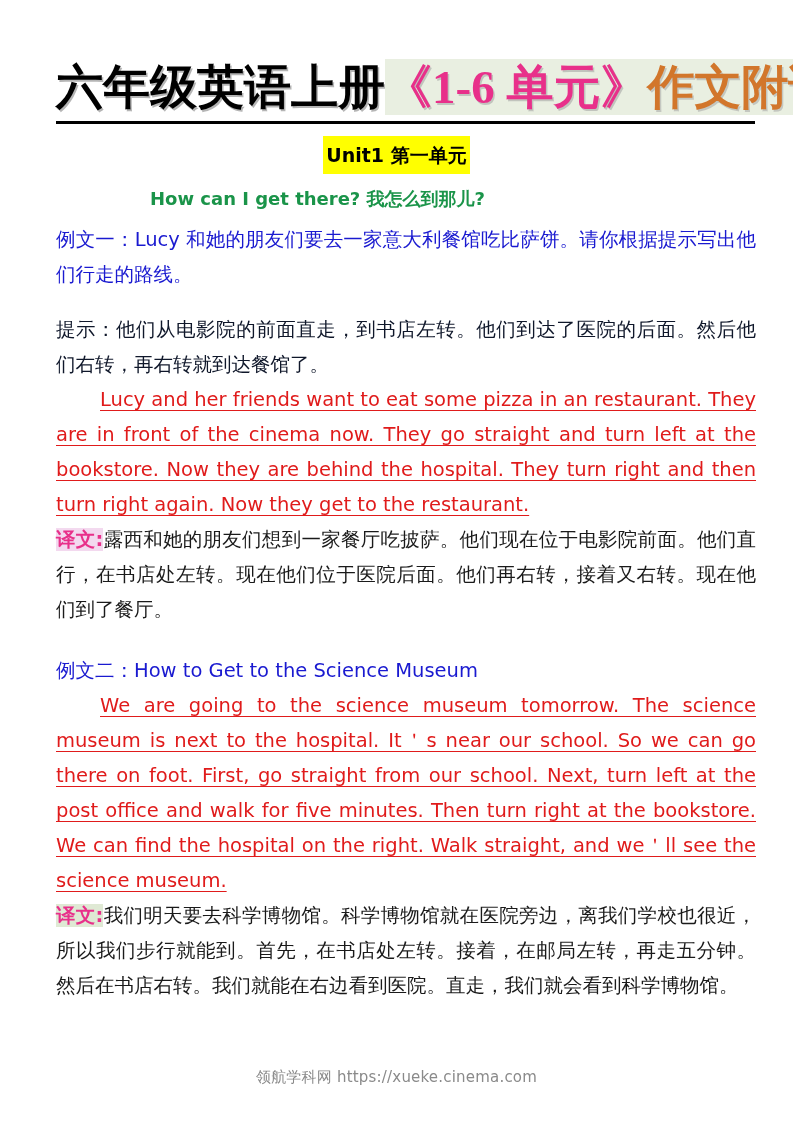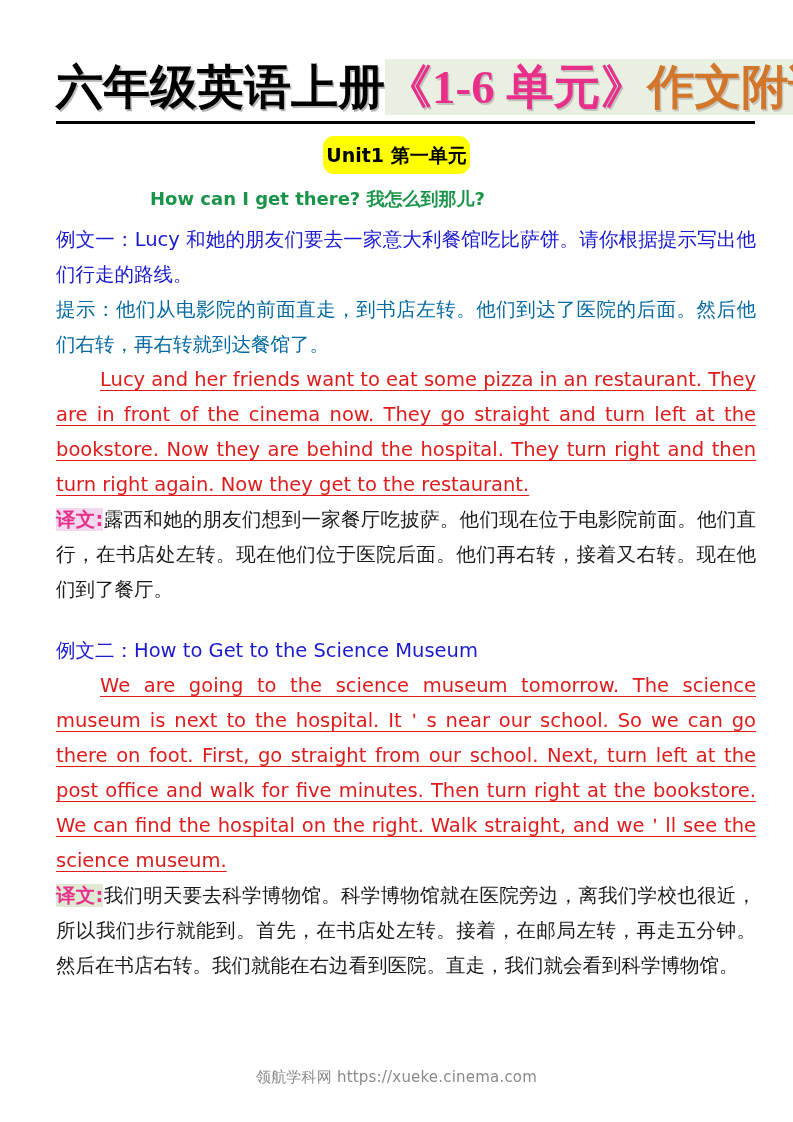--- a/index.html
+++ b/index.html
@@ -76,21 +76,20 @@
     text-align: center;
   }
   .unit-title {
     font-family: "DejaVu Sans", "Liberation Sans", sans-serif;
     font-size: 19px;
     font-weight: 700;
     color: #000;
     background: #ffff00;
     padding: 8px 3px;
     line-height: 26px;
-    border-radius: 11px;
   }
   .topic-line {
     position: absolute;
     top: 186px;
     left: 0;
     width: 635px;
     text-align: center;
   }
   .topic-title {
     font-family: "DejaVu Sans", "Liberation Sans", sans-serif;
@@ -112,21 +111,22 @@
     font-size: 19.5px;
     line-height: 35px;
     text-align: justify;
     text-justify: inter-ideograph;
     font-family: "DejaVu Sans", "Liberation Sans", sans-serif;
   }
   p.blue {
     color: #1a1ad0;
   }
   p.black {
-    color: #0369a1;
+    color: #0f172a;
+    margin-top: 20px;
   }
   p.red {
     color: #e01b1b;
     text-indent: 44px;
     text-align: justify;
   }
   p.red span.u {
     text-decoration: underline;
     text-decoration-thickness: 1.3px;
     text-underline-offset: 4px;

